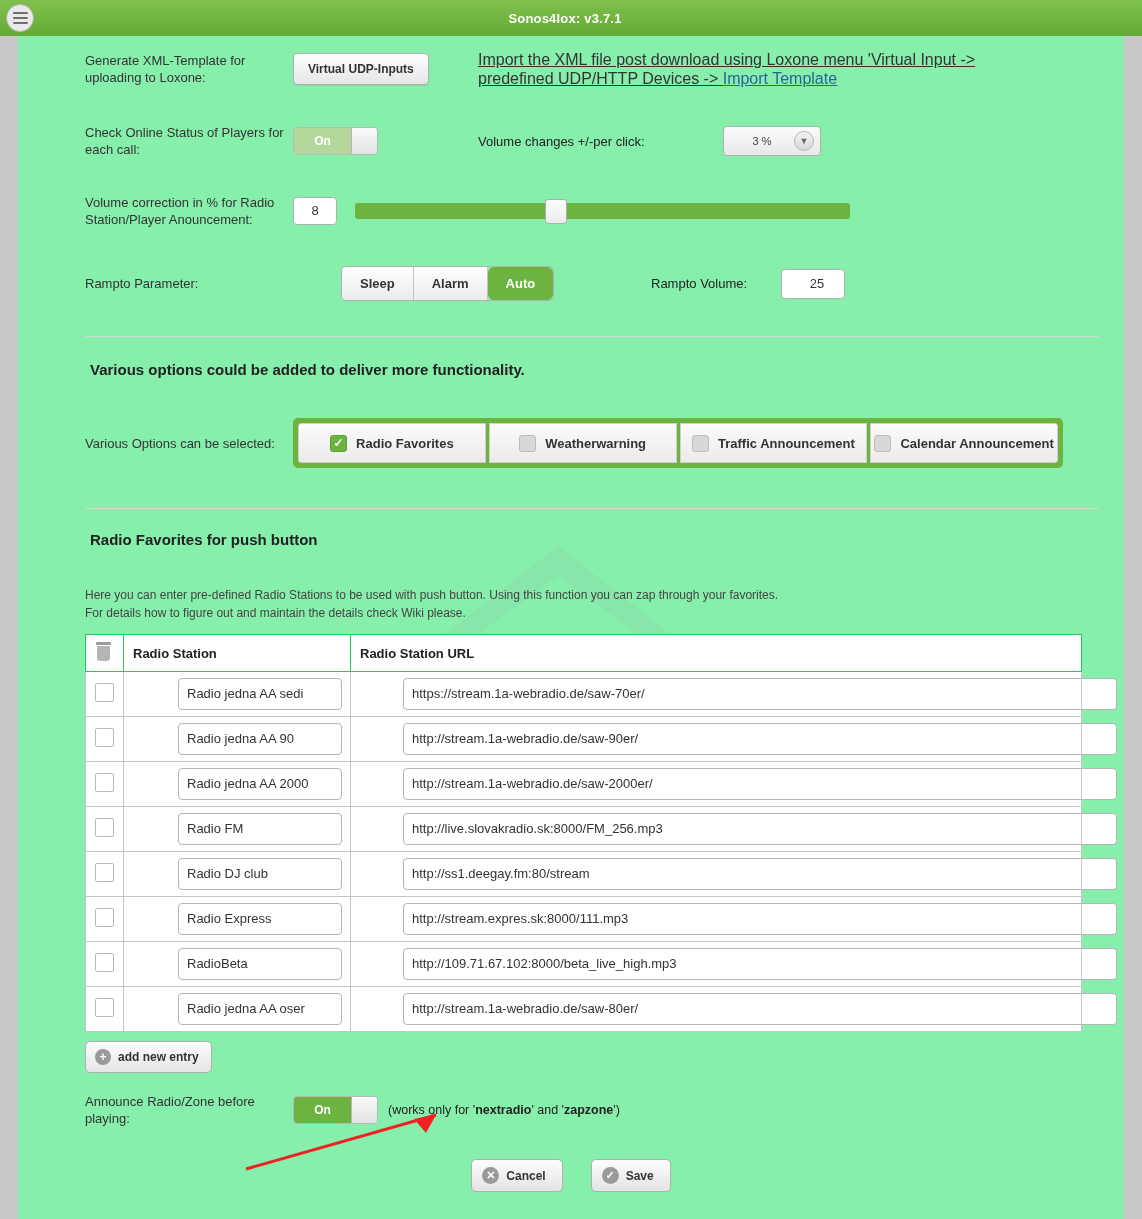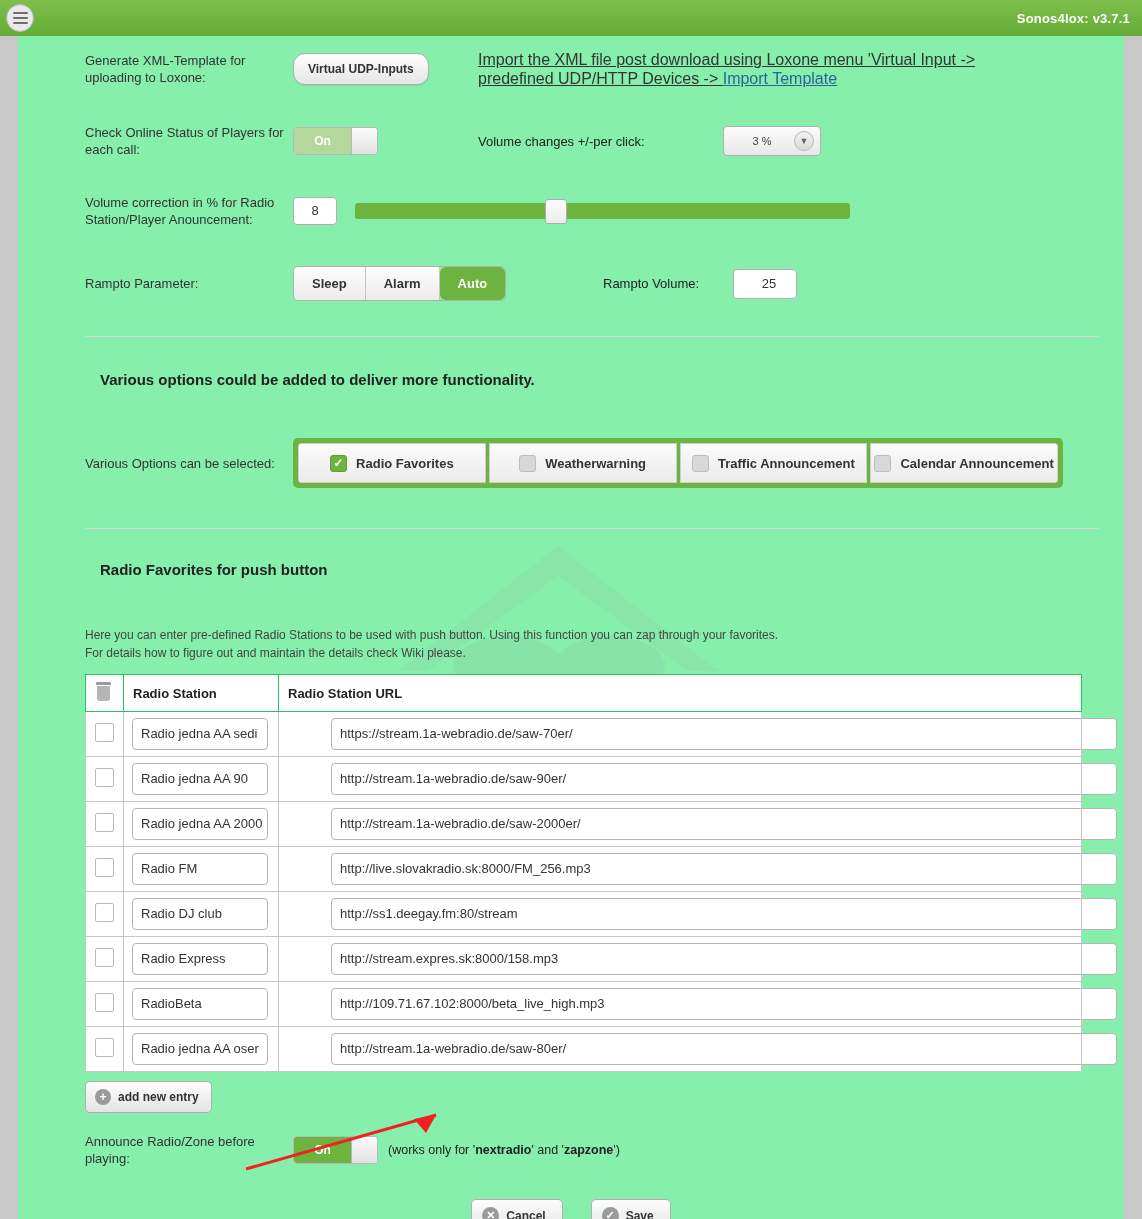--- a/index.html
+++ b/index.html
@@ -24,21 +24,21 @@
   .hamburger {
     width:28px;height:28px;border-radius:50%;
     background:#e9e9e9;
     border:1px solid #b5b5b5;
     margin-left:6px;
     display:flex;flex-direction:column;justify-content:center;align-items:center;
     gap:3px;
   }
   .hamburger span { display:block;width:15px;height:2px;background:#6f6f6f;border-radius:1px;}
   .title-text {
-    position:absolute;left:0;right:12px;text-align:right;
+    position:absolute;left:0;right:12px;text-align:center;
     color:#fff;font-weight:bold;font-size:13px;
     letter-spacing:0.2px;
   }
   
   .page {
     position:absolute;
     left:18px; top:36px; width:1106px; height:1183px;
     background:#86efac;
     overflow:hidden;
   }
@@ -55,21 +55,21 @@
     width:275px;
     padding-left:67px;
     font-size:13px;
     color:#333;
     line-height:17px;
   }
   
   .btn-grey {
     background:linear-gradient(#fdfdfd,#e6e6e6);
     border:1px solid #b0b0b0;
-    border-radius:12px;
+    border-radius:4px;
     padding:8px 14px;
     font-size:12px;font-weight:bold;color:#333;
     cursor:pointer;
     box-shadow:0 1px 1px rgba(0,0,0,.08);
   }
   .link { color:#2a6496; text-decoration:underline; }
   .note { font-size:16px; color:#333; line-height:19px;text-decoration:underline; }
 
   
   .toggle {
@@ -139,21 +139,21 @@
     background:linear-gradient(#fdfdfd,#ececec);
     border-right:1px solid #c4c4c4;
     cursor:pointer;
   }
   .seg div:last-child{border-right:none;border-radius:6px;}
   .seg div.active { background:#6cb33f;color:#fff; }
 
   hr.sep { border:none;border-top:1px solid #d7d7d7;margin:0 25px 0 67px; }
   h3.section {
     font-size:15px;font-weight:bold;color:#222;
-    margin:12px;padding-left:70px;
+    margin:2px;padding-left:70px;
   }
   
   .optbar {
     background:#6cb33f;
     border-radius:5px;
     padding:5px;
     display:flex;
     gap:3px;
   }
   .opt {
@@ -202,21 +202,21 @@
     width:19px;height:19px;border:1px solid #b9b9b9;background:#fff;border-radius:2px;display:inline-block;
   }
   .tinput {
     border:1px solid #b5b5b5;border-radius:4px;
     background:#fff;
     height:32px;line-height:30px;
     padding:0 8px;
     font-size:13px;color:#333;
     overflow:hidden;white-space:nowrap;
   }
-  .tinput.name{width:136px;}
+  .tinput.name{width:164px;margin-left:46px;}
   .tinput.url{width:100%;margin-left:44px;}
   .trash {
     width:17px;height:19px;display:inline-block;position:relative;
   }
   .trash .lid{position:absolute;top:0;left:1px;width:15px;height:3px;background:#9a9a9a;border-radius:1px;}
   .trash .body{position:absolute;top:4px;left:2px;width:13px;height:15px;background:#b5b5b5;border-radius:0 0 3px 3px;}
   .addbtn {
     margin-left:67px;margin-top:9px;
     display:inline-flex;align-items:center;gap:7px;
     background:linear-gradient(#fdfdfd,#e4e4e4);
@@ -309,21 +309,21 @@
         <div class="num">8</div>
       </div>
       <div class="slider">
         <div class="handle"></div>
       </div>
     </div>
 
     
     <div class="row" style="padding-top:38px;">
       <div class="label">Rampto Parameter:</div>
-      <div style="width:310px;">
+      <div style="width:310px;margin-left:48px;">
         <div class="seg" style="display:inline-flex;">
           <div>Sleep</div>
           <div>Alarm</div>
           <div class="active">Auto</div>
         </div>
       </div>
       <div style="width:130px;font-size:13px;">Rampto Volume:</div>
       <div class="num wide">25</div>
     </div>
 
@@ -418,21 +418,21 @@
           <td>
               <div class="tinput url">http://ss1.deegay.fm:80/stream</div>
             </td>
         </tr>
         <tr>
           <td class="cbcell"><span class="cb-empty"></span></td>
           <td>
               <div class="tinput name">Radio Express</div>
             </td>
           <td>
-              <div class="tinput url">http://stream.expres.sk:8000/158.mp3</div>
+              <div class="tinput url">http://stream.expres.sk:8000/111.mp3</div>
             </td>
         </tr>
         <tr>
           <td class="cbcell"><span class="cb-empty"></span></td>
           <td>
               <div class="tinput name">RadioBeta</div>
             </td>
           <td>
               <div class="tinput url">http://109.71.67.102:8000/beta_live_high.mp3</div>
             </td>

